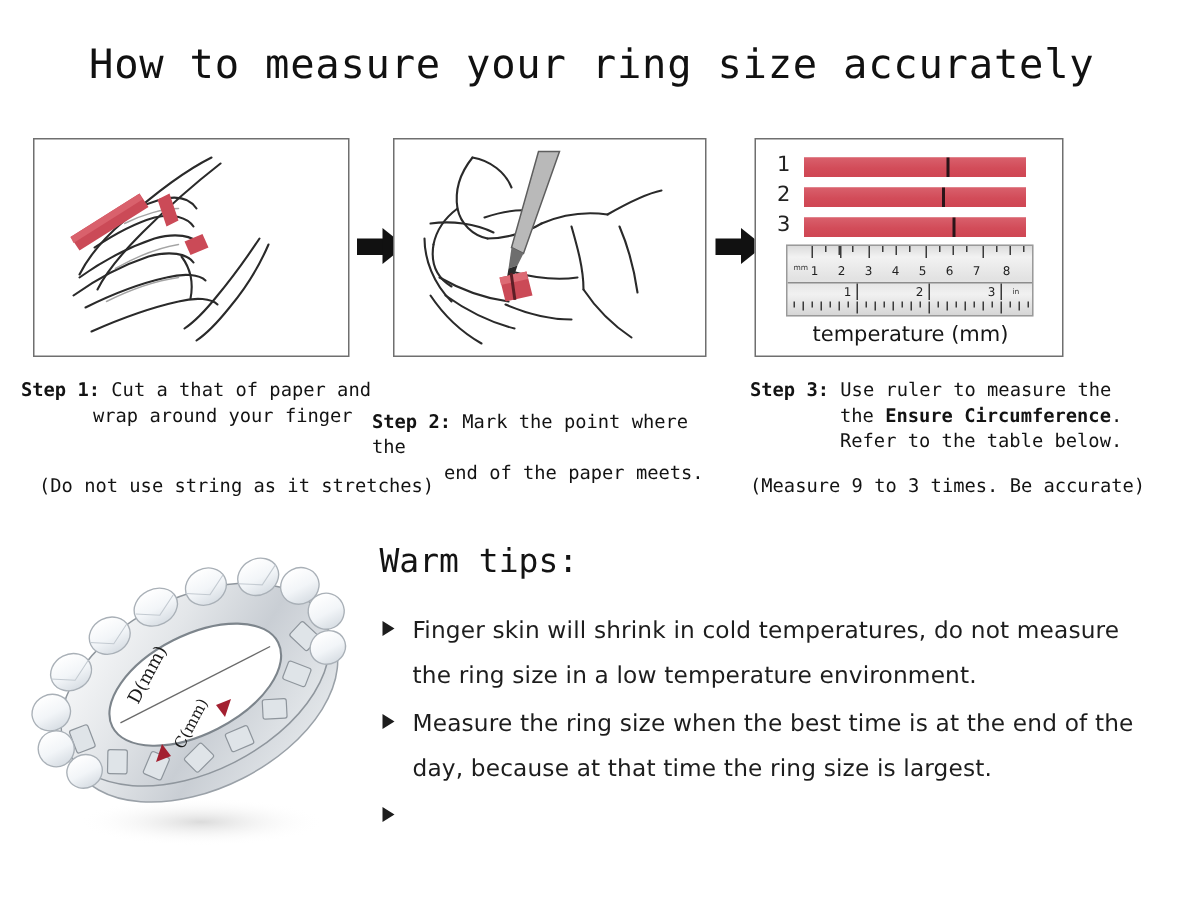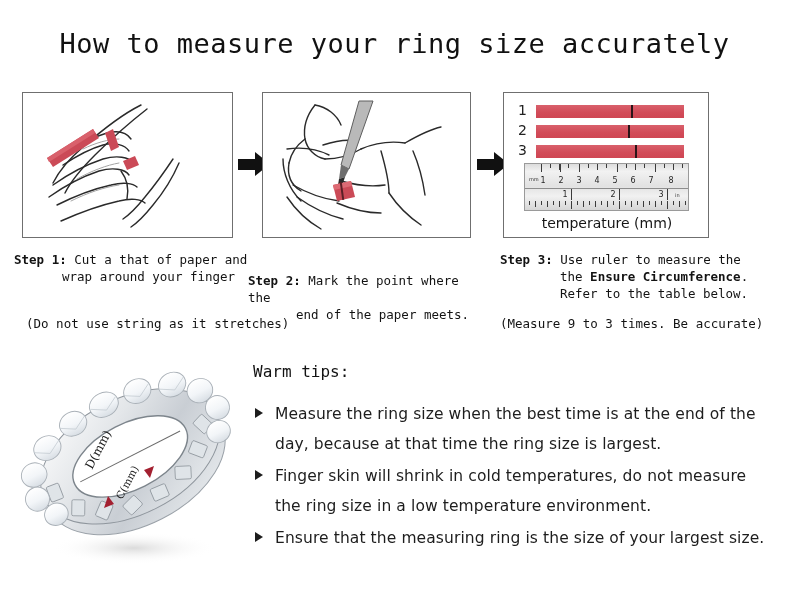--- a/index.html
+++ b/index.html
@@ -184,21 +184,21 @@
 
   
   #tips {
     position: absolute;
     left: 253px;
     top: 362px;
     width: 520px;
   }
   #tips-heading {
     font-family: "DejaVu Sans Mono", monospace;
-    font-size: 16px;
+    font-size: 22px;
     color: #131313;
     margin-bottom: 18px;
   }
   .tip {
     position: relative;
     padding-left: 22px;
     font-family: "DejaVu Sans", sans-serif;
     font-size: 15.5px;
     line-height: 30px;
     color: #1d1d1d;
@@ -489,25 +489,24 @@
       <polygon points="96,152 86,156 90,144"></polygon>
     </g>
   </svg>
 </div>
 
 <div id="tips">
   <div id="tips-heading">Warm tips:</div>
 
   <div class="tip">
     <span class="tip-bullet"></span>
-    <span>Measure the ring size when the best time is at the end of the day, because at that time the ring size is largest.</span>
+    <span>Finger skin will shrink in cold temperatures, do not measure the ring size in a low temperature environment.</span>
   </div>
 
   <div class="tip">
     <span class="tip-bullet"></span>
-    <span>Finger skin will shrink in cold temperatures, do not measure the ring size in a low temperature environment.</span>
+    <span>Measure the ring size when the best time is at the end of the day, because at that time the ring size is largest.</span>
   </div>
 
   <div class="tip">
     <span class="tip-bullet"></span>
-    <span>Ensure that the measuring ring is the size of your largest size.</span>
   </div>
 </div>
 
 </body></html>

